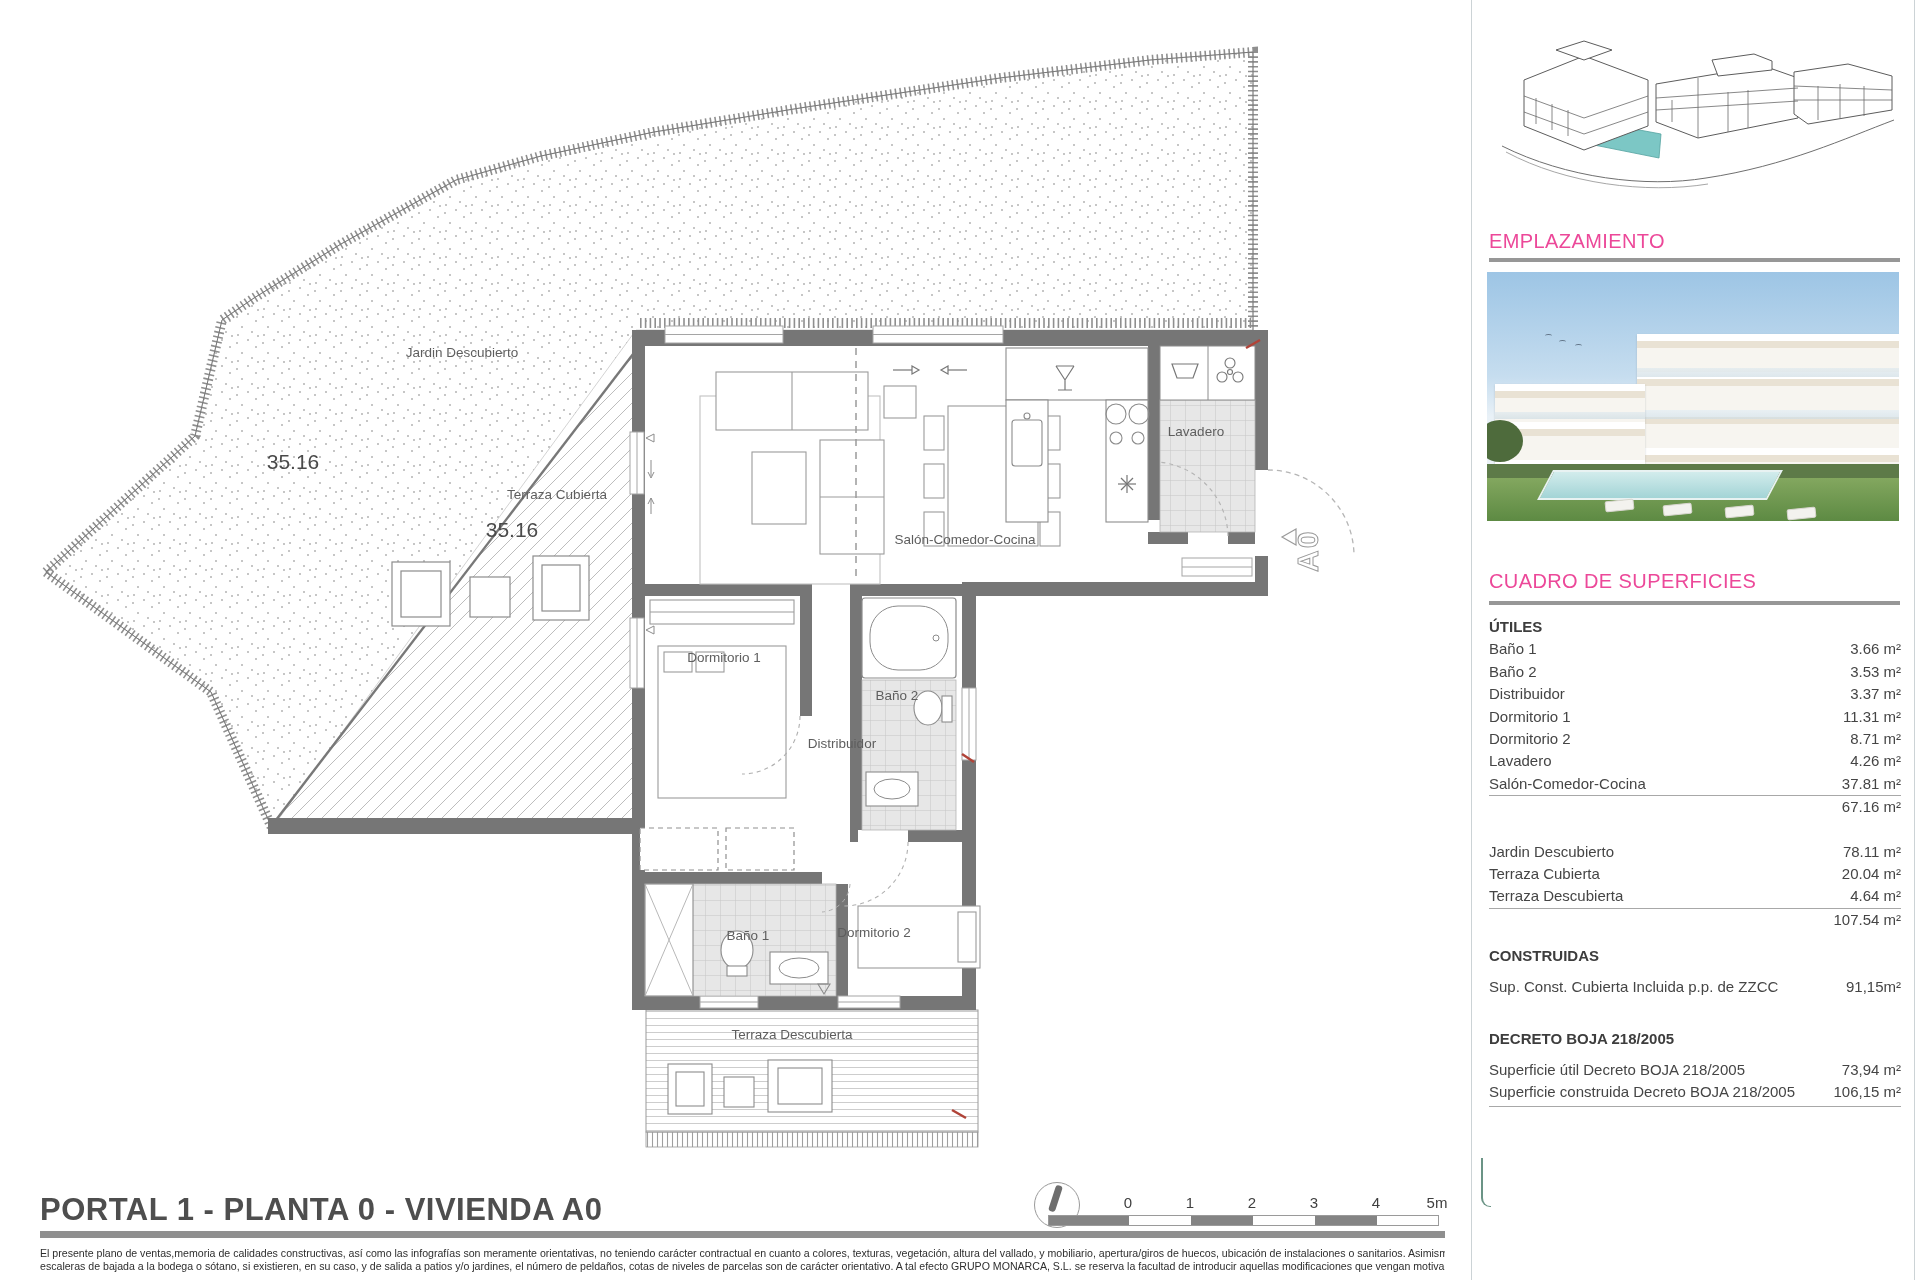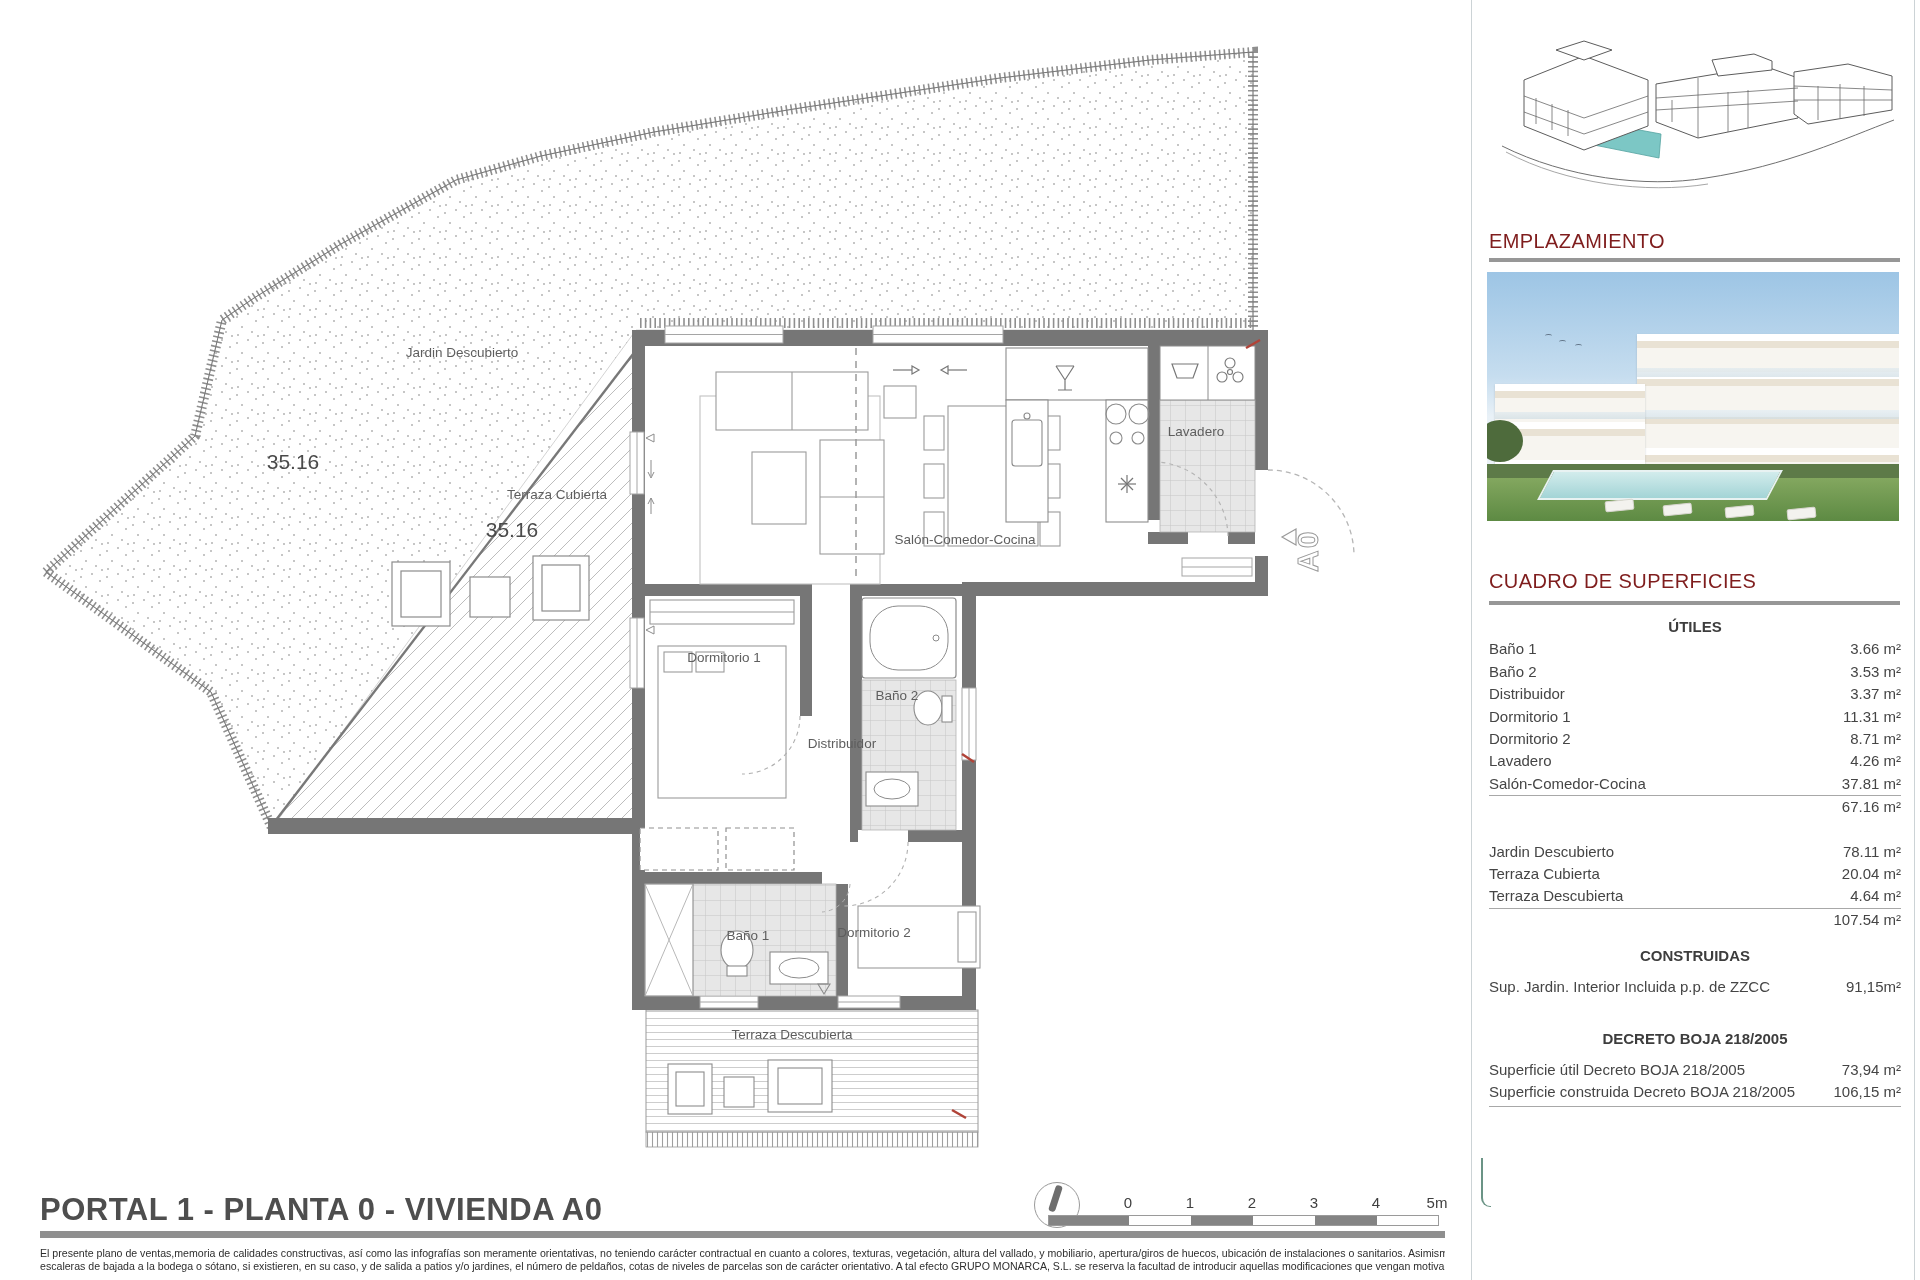--- a/index.html
+++ b/index.html
@@ -19,35 +19,35 @@
   #compass{left:1034px;top:1182px;width:44px;height:44px;border:1.5px solid #9a9a9a;border-radius:50%;background:#fff;}
   #needle{left:1052px;top:1185px;width:7px;height:27px;background:#6e6e6e;border-radius:3px;transform:rotate(18deg);}
   #scalebar{left:1048px;top:1215px;width:389px;height:9px;border:1px solid #9a9a9a;display:flex;}
   .seg{height:100%;}
   .seg.d{background:#848484;} .seg.l{background:#fff;}
   .tick{position:absolute;top:1194px;font-size:15px;color:#3f3f3f;transform:translateX(-50%);}
   
   #divider{left:1471px;top:0;width:1px;height:1280px;background:#ccd3d6;}
   #pageedge{left:1914px;top:0;width:1px;height:1280px;background:#ccd3d6;}
   #sidebar{left:1472px;top:0;width:442px;height:1280px;background:#fff;}
-  .sb-head{position:absolute;left:17px;font-size:20px;color:#7f1d1d;letter-spacing:.4px;}
+  .sb-head{position:absolute;left:17px;font-size:20px;color:#ec4899;letter-spacing:.4px;}
   .sb-bar{position:absolute;left:17px;width:411px;height:4px;background:#979797;}
   #photo{position:absolute;left:15px;top:272px;width:412px;height:249px;overflow:hidden;
          background:linear-gradient(180deg,#9dc5e5 0%,#c6ddef 42%,#e9f1f7 58%,#eef3f7 100%);}
   .bldg{position:absolute;background:repeating-linear-gradient(180deg,#ffffff 0 7px,#e9e2d4 7px 14px,#f7f5f0 14px 38px);box-shadow:0 1px 2px rgba(120,130,140,.35);}
   .balc{position:absolute;background:linear-gradient(180deg,#dfe9ee,#cfdde4);opacity:.7;}
   #hedge{position:absolute;left:0;top:192px;width:412px;height:16px;background:#5d7a48;}
   #lawn{position:absolute;left:0;top:206px;width:412px;height:43px;background:linear-gradient(180deg,#83a75f,#5d8a43);}
   #pool{position:absolute;left:58px;top:198px;width:226px;height:26px;background:linear-gradient(180deg,#d2ecec,#a3d4d6);
         transform:skewX(-28deg);border:2px solid #e8f2f2;}
   .lounger{position:absolute;width:27px;height:9px;background:#f3f2ee;border:1px solid #d8d6cf;border-radius:2px;transform:rotate(-6deg);}
   #palm{position:absolute;left:-10px;top:148px;width:46px;height:42px;background:#4e6b3c;border-radius:50%;}
   .bird{position:absolute;width:7px;height:3px;border-top:1.5px solid #5f7285;border-radius:50%;}
   
-  #table{position:absolute;left:17px;top:616px;width:412px;font-size:15px;color:#454545;text-align:center;}
+  #table{position:absolute;left:17px;top:616px;width:412px;font-size:15px;color:#454545;}
   .trow{display:flex;justify-content:space-between;line-height:22.4px;}
   .trow .lab{white-space:nowrap;}
   .sect{font-weight:bold;color:#3d3d3d;line-height:22.4px;}
   .total{border-top:1px solid #a8a8a8;}
   .rule-b{border-bottom:1px solid #a8a8a8;padding-bottom:3px;}
   .gap22{height:22px;} .gap14{height:14px;} .gap30{height:30px;} .gap8{height:8px;}
   #teal-tick{position:absolute;left:9px;top:1158px;width:8px;height:48px;
              border-left:2px solid #6b9486;border-bottom:1px solid #6b9486;border-bottom-left-radius:9px;}
 </style>
 </head>
@@ -432,21 +432,21 @@
         <span>4.64 m²</span>
       </div>
     <div class="trow total">
         <span></span>
         <span>107.54 m²</span>
       </div>
     <div class="gap14"></div>
     <div class="sect">CONSTRUIDAS</div>
     <div class="gap8"></div>
     <div class="trow">
-        <span class="lab">Sup. Jardin. Interior Incluida p.p. de ZZCC</span>
+        <span class="lab">Sup. Const. Cubierta Incluida p.p. de ZZCC</span>
         <span>91,15m²</span>
       </div>
     <div class="gap30"></div>
     <div class="sect">DECRETO BOJA 218/2005</div>
     <div class="gap8"></div>
     <div class="trow">
         <span class="lab">Superficie útil Decreto BOJA 218/2005</span>
         <span>73,94 m²</span>
       </div>
     <div class="trow rule-b">

